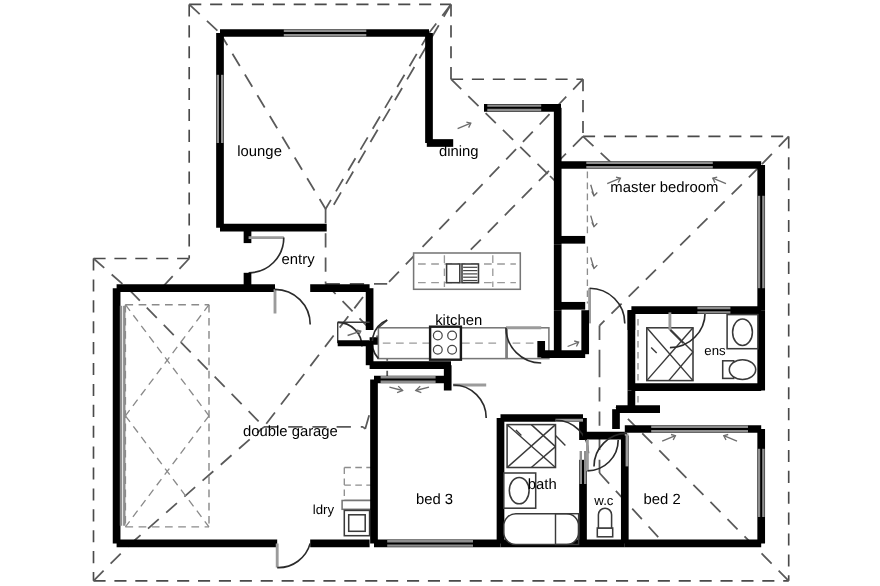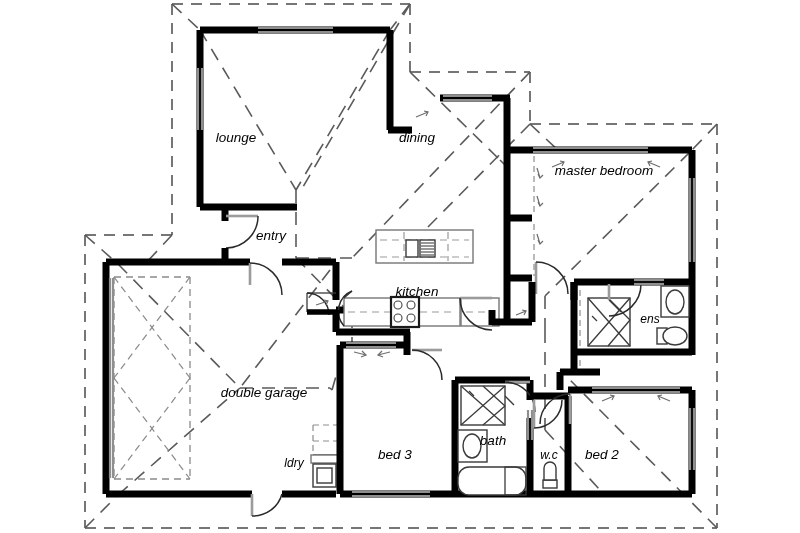--- a/index.html
+++ b/index.html
@@ -11,21 +11,20 @@
     width: 800px;
     height: 533px;
     font-family: "Liberation Sans", sans-serif;
     overflow: hidden;
   }
   #plan-root {
     position: relative;
     width: 800px;
     height: 425px;
     background: #a3a3a3;
-    font-style: italic;
   }
   svg#floorplan {
     display: block;
     width: 800px;
     height: 533px;
   }
   .wall {
     stroke: #000000;
     fill: none;
     stroke-linecap: butt;

